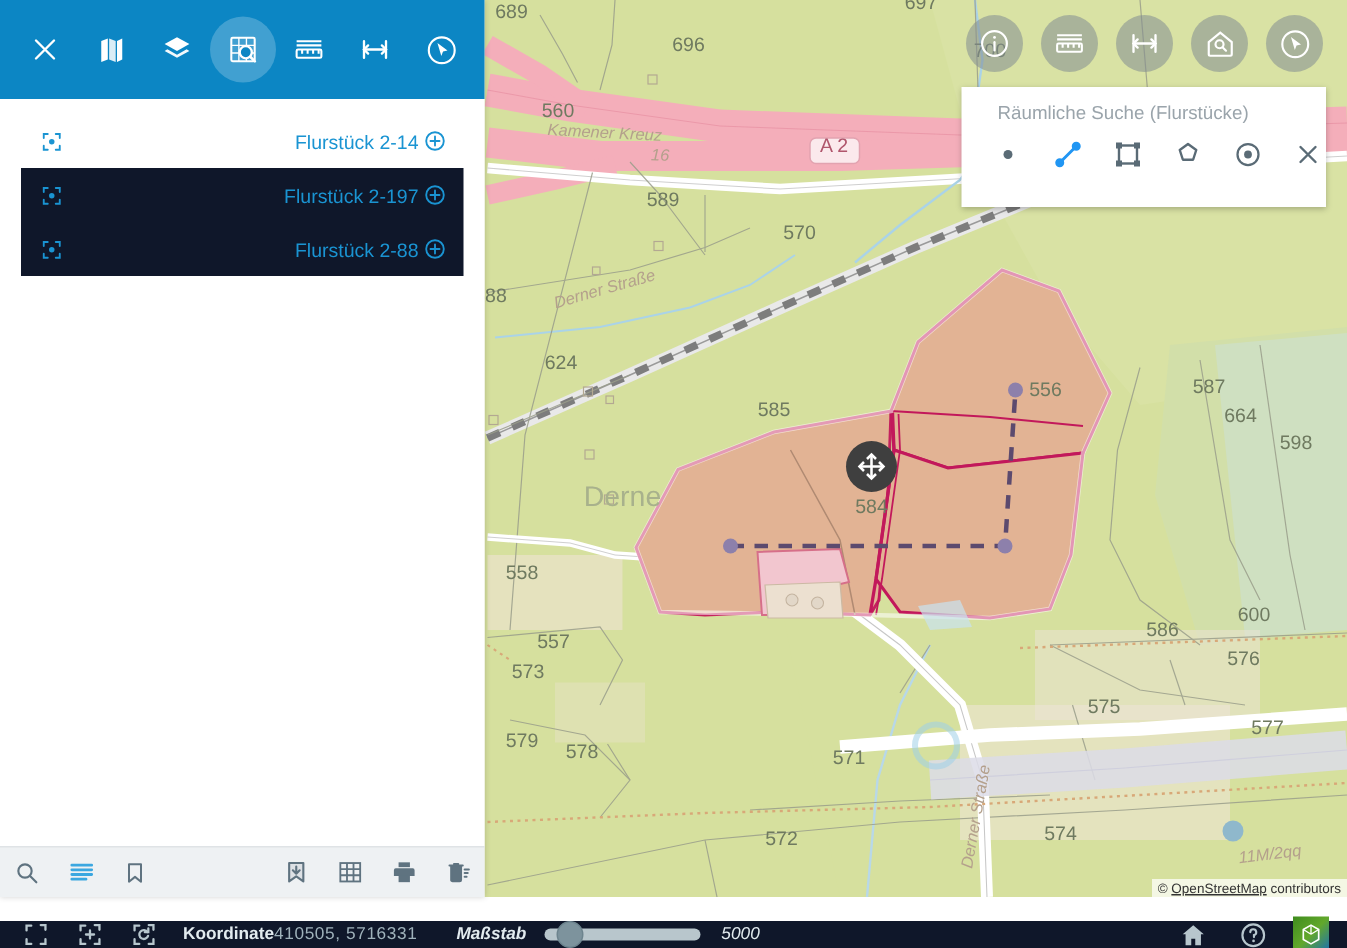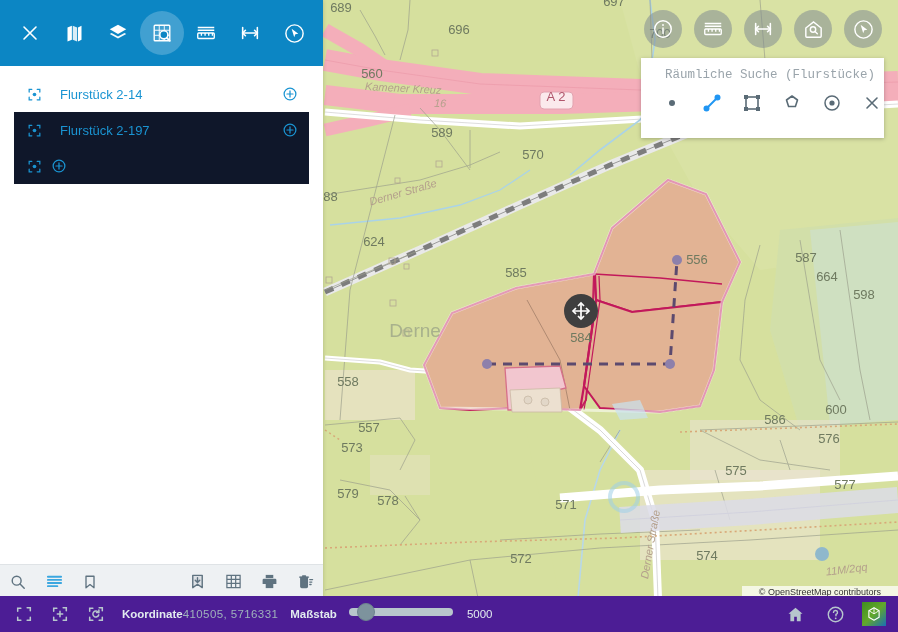--- a/index.html
+++ b/index.html
@@ -53,20 +53,21 @@
   #results {
     flex: 1 1 auto; overflow-y: auto;
     padding: 10px 14px 0 14px;
     background: #fff;
   }
   .res-row {
     display: flex; align-items: center;
     height: 36px;
     padding: 0 8px 0 6px;
     cursor: pointer;
+    text-align: right;
   }
   .res-row.alt { background: #0f172a; }
   .res-zoom-ico { width: 28px; display:flex; align-items:center; justify-content:center; color:#1a94d2; }
   .res-label {
     flex: 1 1 auto;
     font-size: 13px; color: #1a94d2;
     padding-left: 12px;
     cursor: pointer;
   }
   .res-add { width: 22px; display:flex; align-items:center; justify-content:center; color:#1a94d2; cursor:pointer; }
@@ -93,55 +94,54 @@
     color: #fff; cursor: pointer;
   }
 
   
   #spatial-popup {
     position: absolute; left: 641px; top: 58px;
     width: 243px; height: 80px;
     background: #fff;
     z-index: 25;
     box-shadow: 0 1px 4px rgba(0,0,0,.25);
-    font-family: Liberation Mono, monospace;
   }
   #spatial-title {
     padding: 10px 0 0 24px;
     font-size: 12.5px; color: #9aa4ab;
   }
   #spatial-icons {
     display: flex; align-items: center;
     padding: 10px 0 0 20px; gap: 18px;
   }
   .sp-ico { width: 22px; height: 22px; display:flex; align-items:center; justify-content:center; color:#5a6b76; cursor:pointer; }
   .sp-ico.blue { color: #2196f3; }
 
   
   #attribution {
     position: absolute; right: 0; bottom: 0;
     background: rgba(255,255,255,.72);
     font-size: 9px; color: #333;
-    padding: 1px 17px;
+    padding: 1px 4px;
     z-index: 15;
   }
   #attribution u { cursor: pointer; }
 
   
   #statusbar {
-    position: absolute; left: 0; bottom: 0; width: 898px; height: 36px;
-    background: #4c1d95;
+    position: absolute; left: 0; bottom: 0; width: 898px; height: 18px;
+    background: #0f172a;
     display: flex; align-items: center;
     z-index: 40;
     color: #cdd9de;
   }
   .sb-btn { width: 36px; height: 34px; display:flex; align-items:center; justify-content:center; color:#b7c6cd; cursor:pointer; }
   .sb-label { font-size: 11.5px; color: #e2ebef; font-weight: bold; margin-left: 8px; }
   .sb-value { font-size: 11.5px; color: #9fb2bb; letter-spacing: .4px; }
-  #scale-wrap { display:flex; align-items:flex-start; margin-left: 12px; }
+  #scale-wrap { display:flex; align-items:center; margin-left: 26px; font-style: italic; }
   #scale-slider {
     position: relative; width: 104px; height: 8px;
     background: #b8c6cc; border-radius: 4px; margin-left: 12px; cursor: pointer;
   }
   #scale-knob {
     position: absolute; left: 8px; top: -5px;
     width: 18px; height: 18px; border-radius: 50%;
     background: #7d939d; border: 1px solid #6d848e;
   }
   #scale-value { font-size: 11.5px; color: #e2ebef; margin-left: 14px; }
@@ -490,20 +490,21 @@
             </svg>
           </span>
         </div>
         <div class="res-row alt">
           <span class="res-zoom-ico">
             <svg width="15" height="15" viewBox="0 0 18 18" fill="none" stroke="currentColor" stroke-width="1.5" stroke-linecap="round">
               <path d="M2.6 6V2.8h3.2M12.2 2.8h3.2V6M15.4 12.2v3.2h-3.2M5.8 15.4H2.6v-3.2"></path>
               <circle cx="9" cy="9" r="2.2" fill="currentColor" stroke="none"></circle>
             </svg>
           </span>
+          <span class="res-label">Flurstück 2-88</span>
           <span class="res-add">
             <svg width="16" height="16" viewBox="0 0 18 18" fill="none" stroke="currentColor" stroke-width="1.4">
               <circle cx="9" cy="9" r="6.6"></circle>
               <path d="M9 5.6v6.8M5.6 9h6.8" stroke-linecap="round"></path>
             </svg>
           </span>
         </div>
       </div>
 
     <div id="panel-tools">

